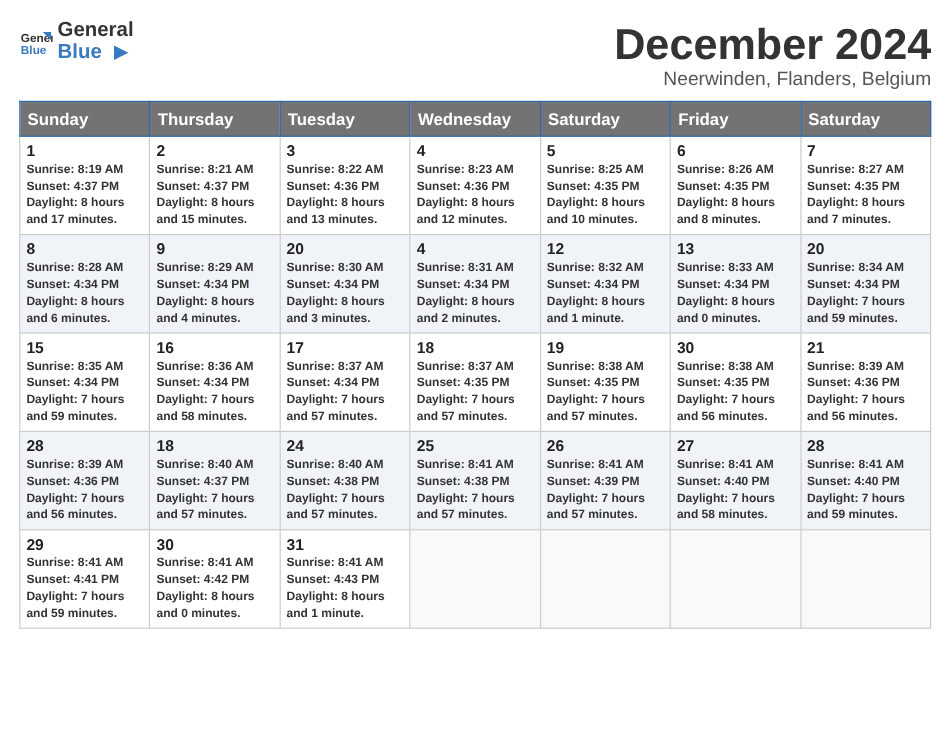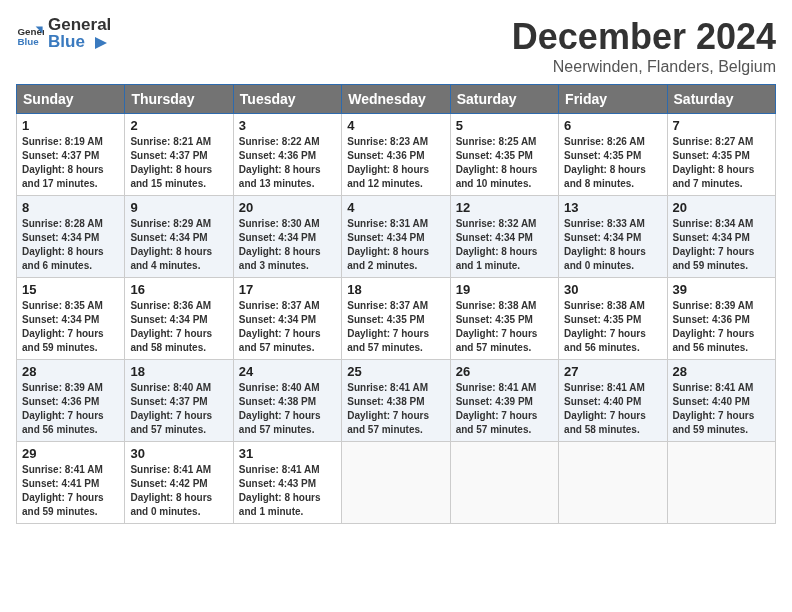--- a/index.html
+++ b/index.html
@@ -200,21 +200,21 @@
         </td>
         <td>
           <span class="day-number">19</span>
           <div class="cell-content">Sunrise: 8:38 AM<br>Sunset: 4:35 PM<br>Daylight: 7 hours and 57 minutes.</div>
         </td>
         <td>
           <span class="day-number">30</span>
           <div class="cell-content">Sunrise: 8:38 AM<br>Sunset: 4:35 PM<br>Daylight: 7 hours and 56 minutes.</div>
         </td>
         <td>
-          <span class="day-number">39</span>
+          <span class="day-number">21</span>
           <div class="cell-content">Sunrise: 8:39 AM<br>Sunset: 4:36 PM<br>Daylight: 7 hours and 56 minutes.</div>
         </td>
       </tr>
       <tr>
         <td>
           <span class="day-number">28</span>
           <div class="cell-content">Sunrise: 8:39 AM<br>Sunset: 4:36 PM<br>Daylight: 7 hours and 56 minutes.</div>
         </td>
         <td>
           <span class="day-number">18</span>

